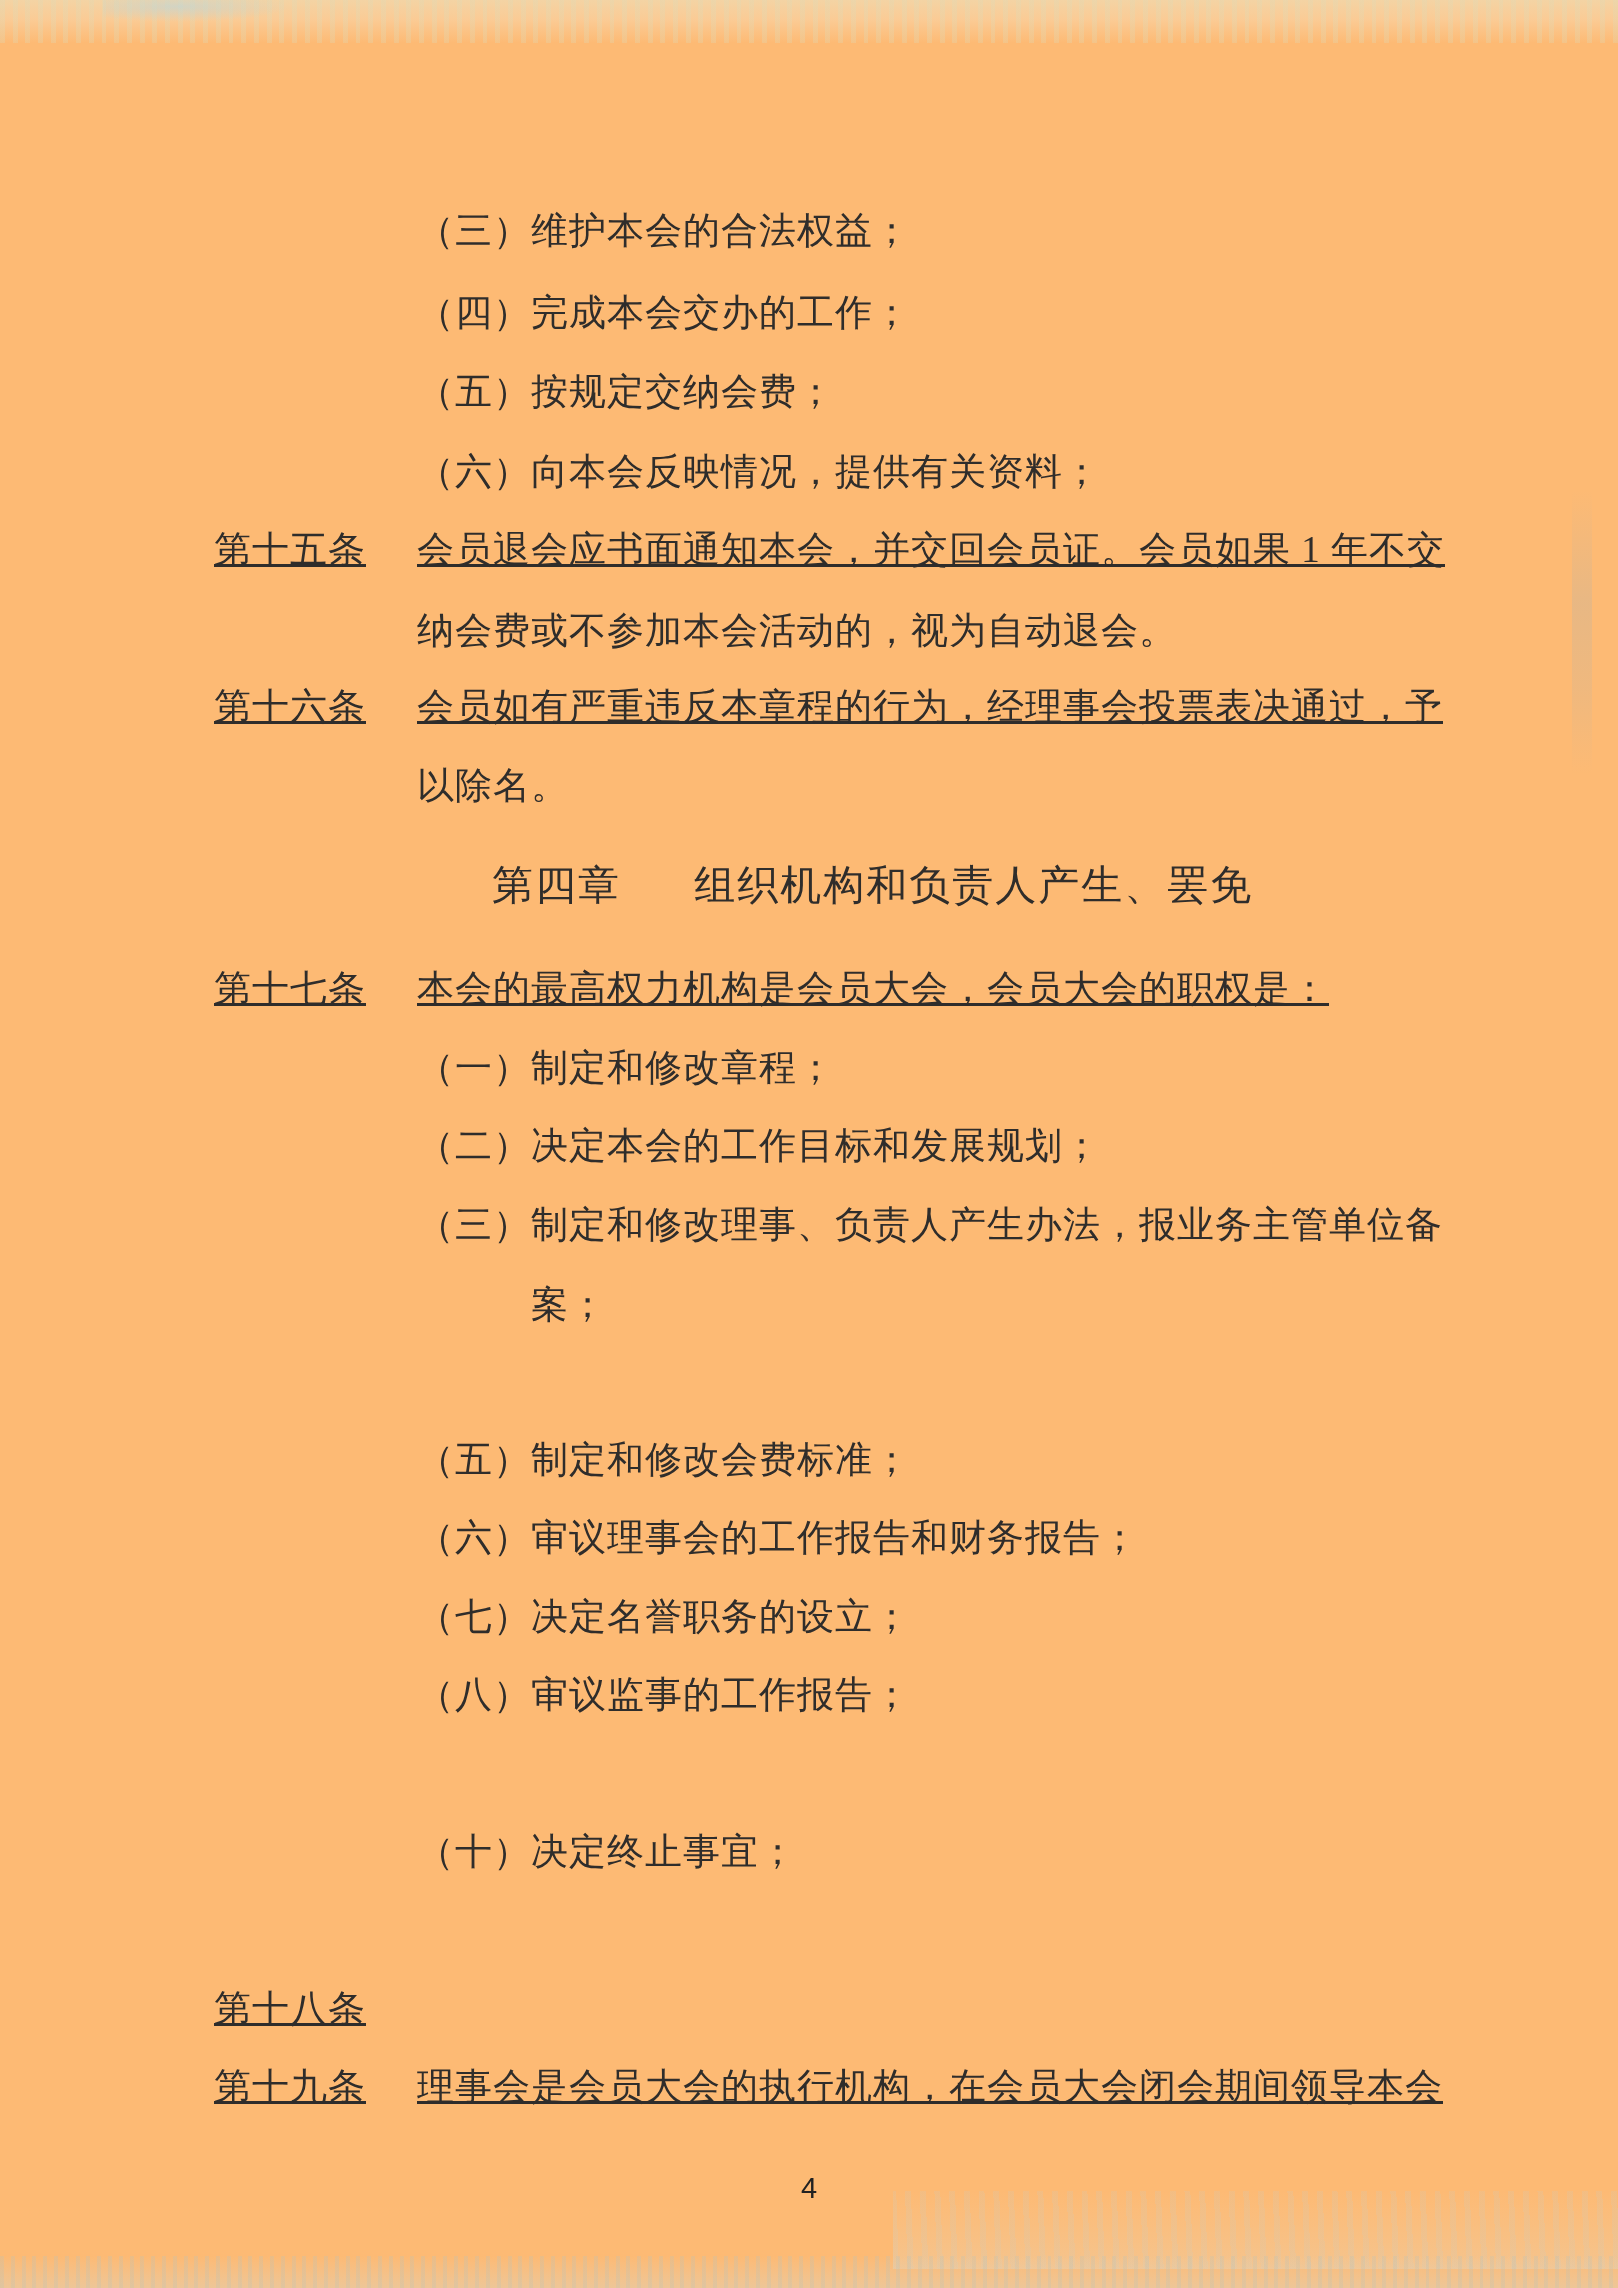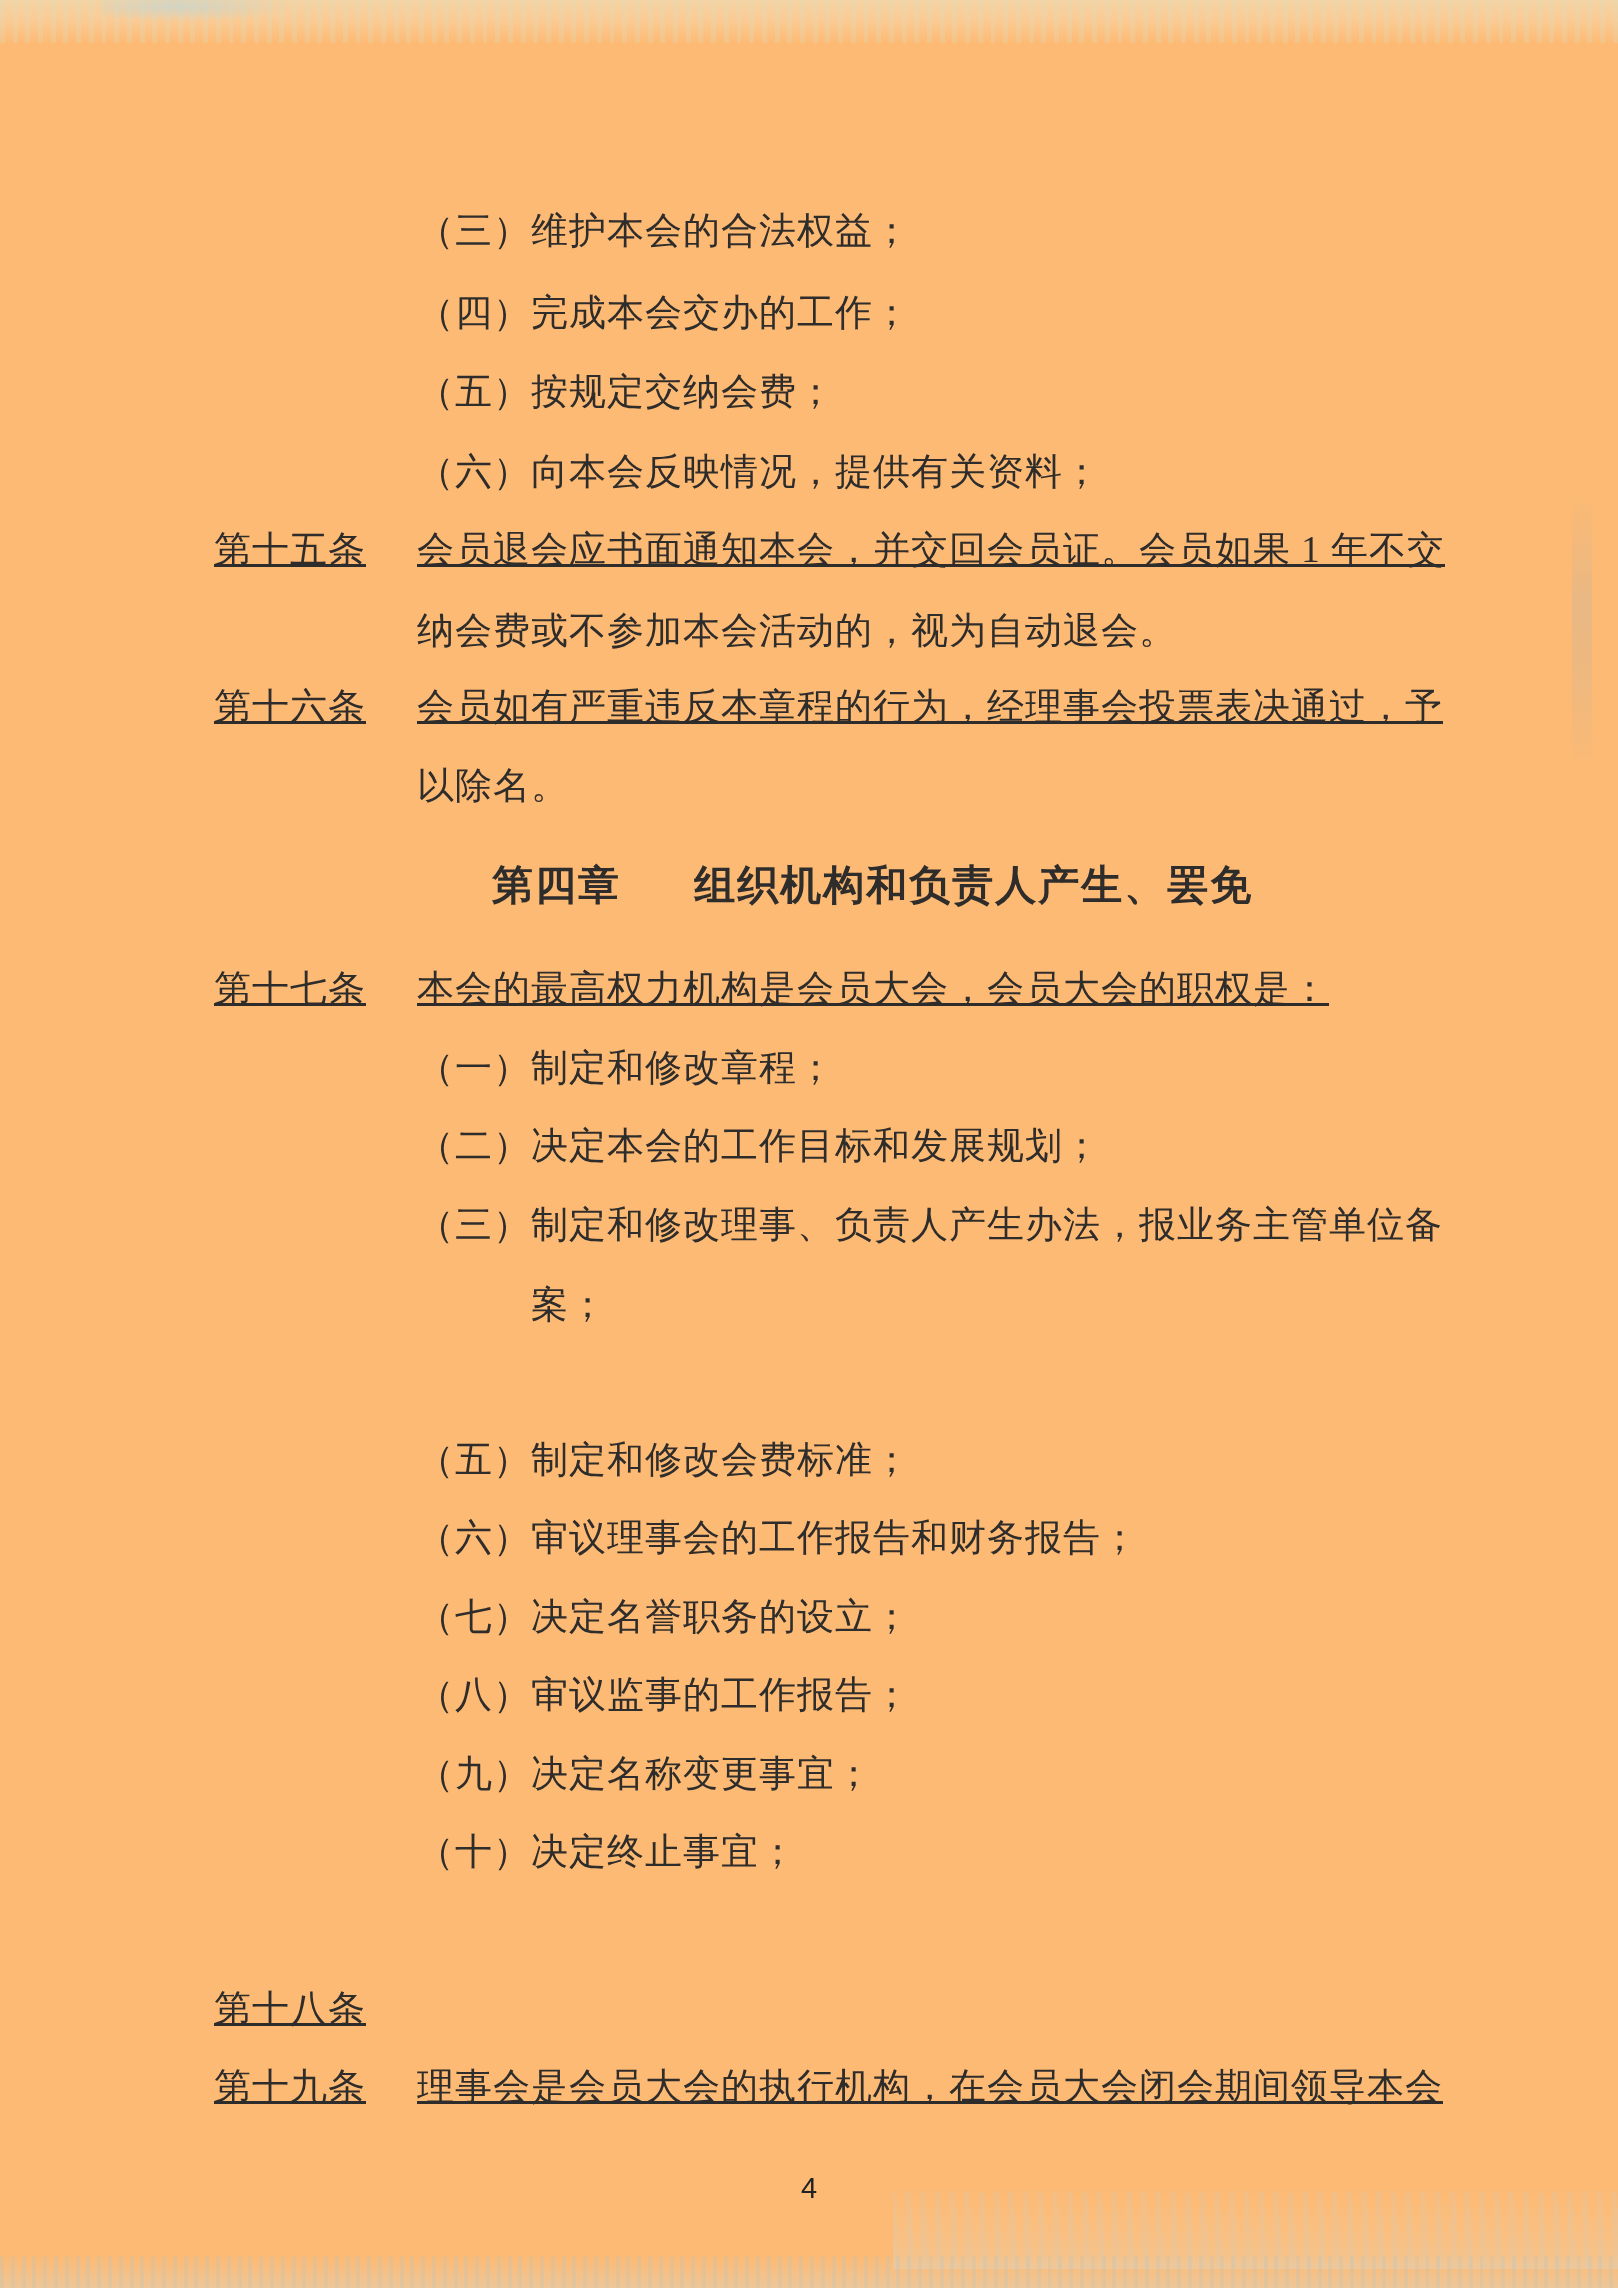--- a/index.html
+++ b/index.html
@@ -19,21 +19,21 @@
     line-height:45px;
     letter-spacing:1px;
     white-space:nowrap;
   }
   .line.article { left:214px; display:flex;text-decoration:underline; }
   .article .label { flex:0 0 203px; width:203px; }
   .line.cont  { left:417px; }
   .line.cont2 { left:531px; }
   .line.chapter {
     left:492px;
-    font-weight:bold;
+    font-weight:normal;
     font-size:41px;
     letter-spacing:2px;
   }
   .chapter .chapter-label { margin-right:61px; }
   .page-number {
     position:absolute; top:2172px; left:0; right:0;
     text-align:center;
     font-size:29px;
     font-family:"Liberation Sans","DejaVu Sans",sans-serif;
     color:#222;
@@ -105,21 +105,20 @@
   </div>
 
   <div class="line item" style="top:1045px">（一）制定和修改章程；</div>
   <div class="line item" style="top:1123px">（二）决定本会的工作目标和发展规划；</div>
   <div class="line item" style="top:1202px">（三）制定和修改理事、负责人产生办法，报业务主管单位备</div>
   <div class="line cont2" style="top:1282px">案；</div>
   <div class="line item" style="top:1437px">（五）制定和修改会费标准；</div>
   <div class="line item" style="top:1515px">（六）审议理事会的工作报告和财务报告；</div>
   <div class="line item" style="top:1594px">（七）决定名誉职务的设立；</div>
   <div class="line item" style="top:1672px">（八）审议监事的工作报告；</div>
-  <div class="line item" style="top:1751px">（九）决定名称变更事宜；</div>
   <div class="line item" style="top:1829px">（十）决定终止事宜；</div>
 
   <div class="line article" style="top:1986px">
     <span class="label">第十八条</span>
   </div>
 
   <div class="line article" style="top:2064px">
     <span class="label">第十九条</span>
     <span class="body">理事会是会员大会的执行机构，在会员大会闭会期间领导本会</span>
   </div>

